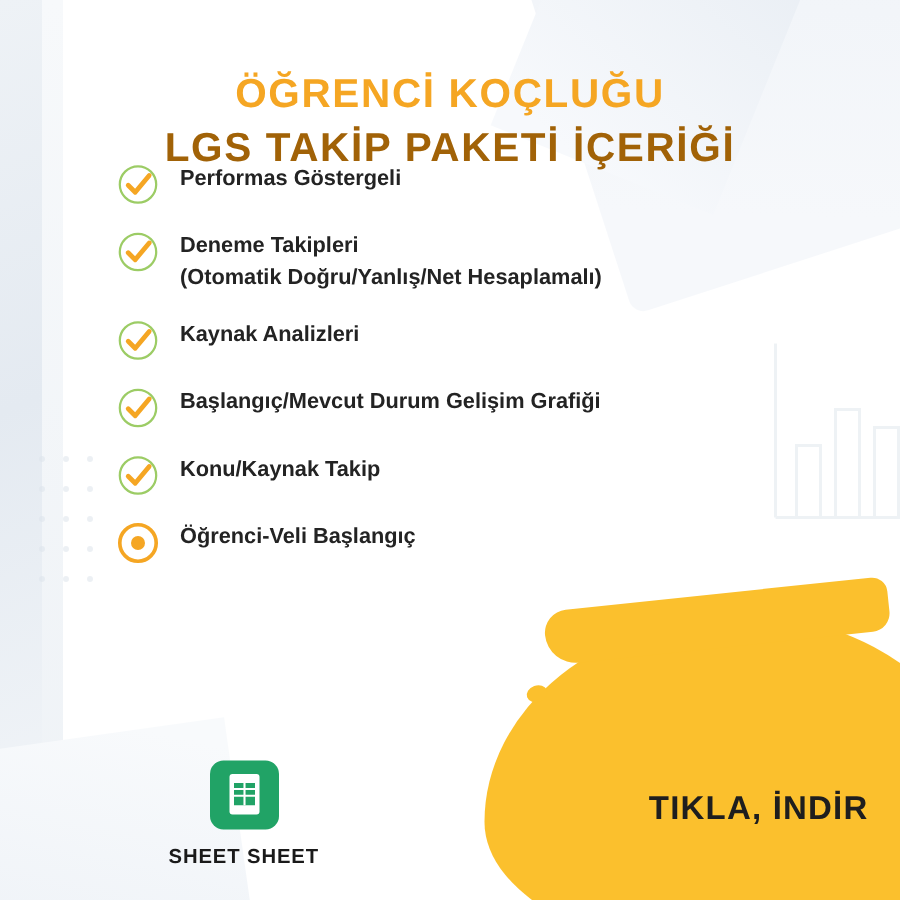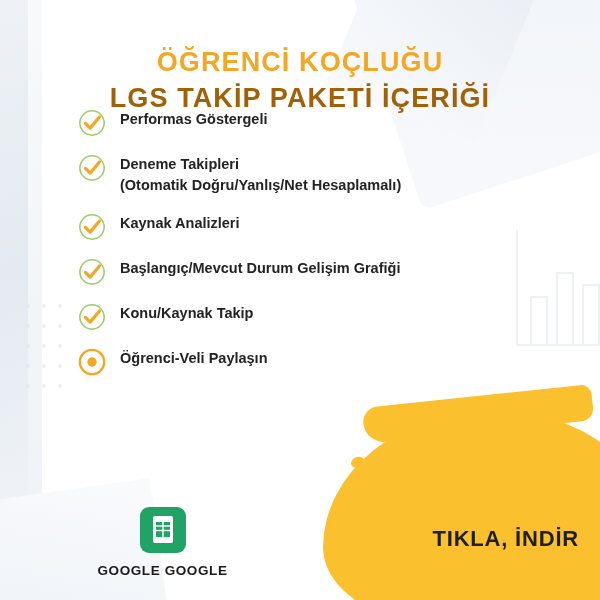--- a/index.html
+++ b/index.html
@@ -320,36 +320,36 @@
         <div class="t1">Konu/Kaynak Takip</div>
       </div>
     </div>
 
     <div class="feature">
       <svg class="mark" viewBox="0 0 30 30">
         <circle cx="15" cy="15" r="13" fill="none" stroke="#f5a623" stroke-width="2.6"></circle>
         <circle cx="15" cy="15" r="5" fill="#f5a623"></circle>
       </svg>
       <div class="texts">
-        <div class="t1">Öğrenci-Veli Paylaşın</div>
+        <div class="t1">Öğrenci-Veli Başlangıç</div>
       </div>
     </div>
 
   </div>
 
   <div class="gsheet">
     <div class="gsheet-icon">
       <div class="sheet-doc"></div>
       <svg class="sheet-grid" viewBox="0 0 14 15">
         <rect x="0" y="0" width="14" height="15" fill="#21a366"></rect>
         <g stroke="#ffffff" stroke-width="1.4">
           <line x1="0" y1="4" x2="14" y2="4"></line>
           <line x1="0" y1="8.5" x2="14" y2="8.5"></line>
           <line x1="7" y1="0" x2="7" y2="15"></line>
         </g>
       </svg>
     </div>
-    <div class="gsheet-label">GOOGLE GOOGLE</div>
+    <div class="gsheet-label">SHEET SHEET</div>
   </div>
 
   <div class="cta">TIKLA, İNDİR</div>
 
 </div>
 
 </body></html>

